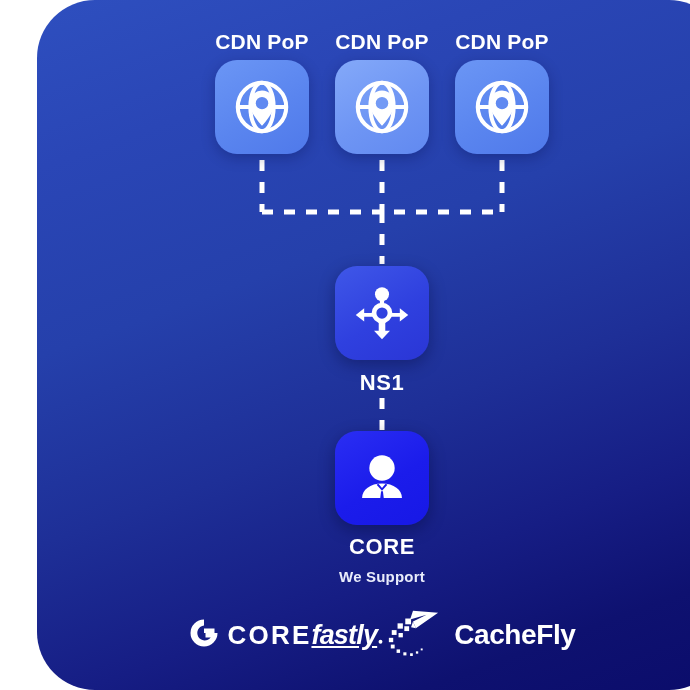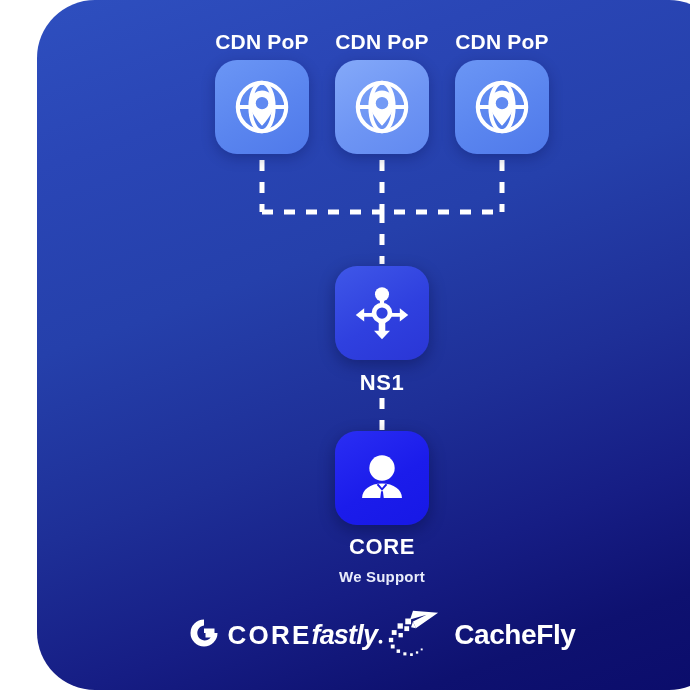--- a/index.html
+++ b/index.html
@@ -155,21 +155,21 @@
     font-weight: 700;
     font-style: italic;
     letter-spacing: -0.8px;
   }
   .logo-cachefly .logo-text {
     font-size: 28px;
     font-weight: 700;
     letter-spacing: -0.4px;
   }
   .logo-cachefly { gap: 12px; }
-  .logo-fastly { gap: 0; }
+  .logo-fastly { gap: 0; text-decoration: underline; }
 </style>
 </head>
 <body>
 
 <div id="canvas">
 
   <div id="diagram">
 
     <svg id="connectors" viewBox="0 0 690 580" width="690" height="580">
       <g stroke="#ffffff" stroke-width="5" stroke-linecap="butt" fill="none" stroke-dasharray="11 11">

